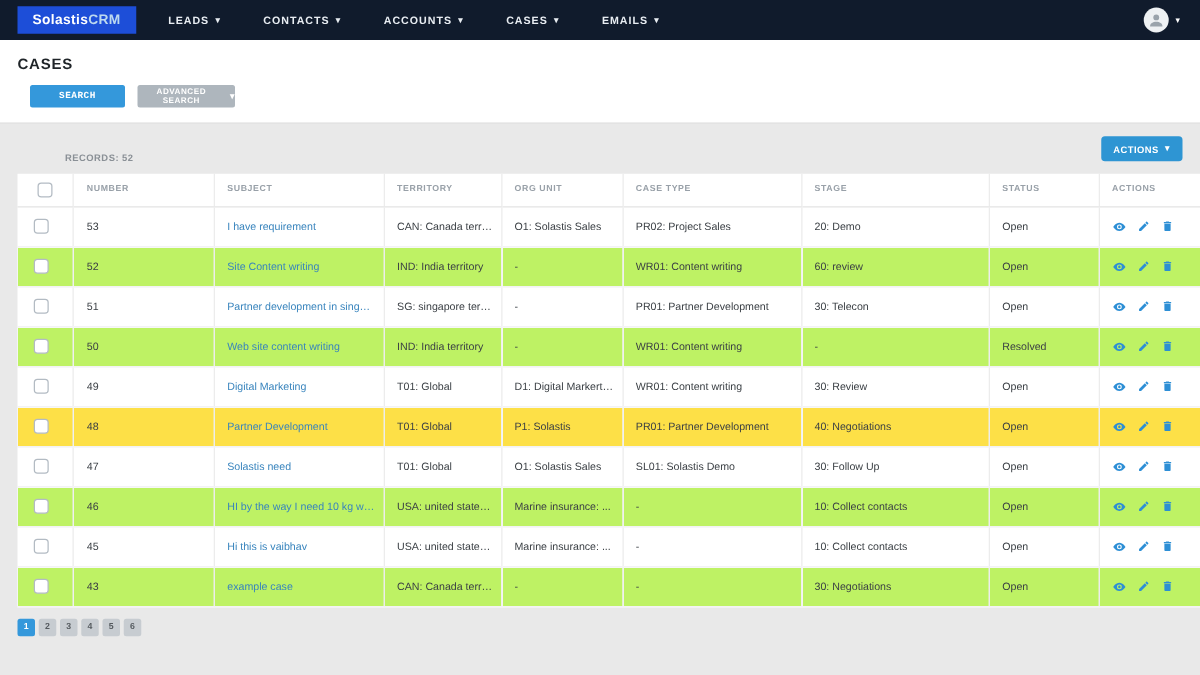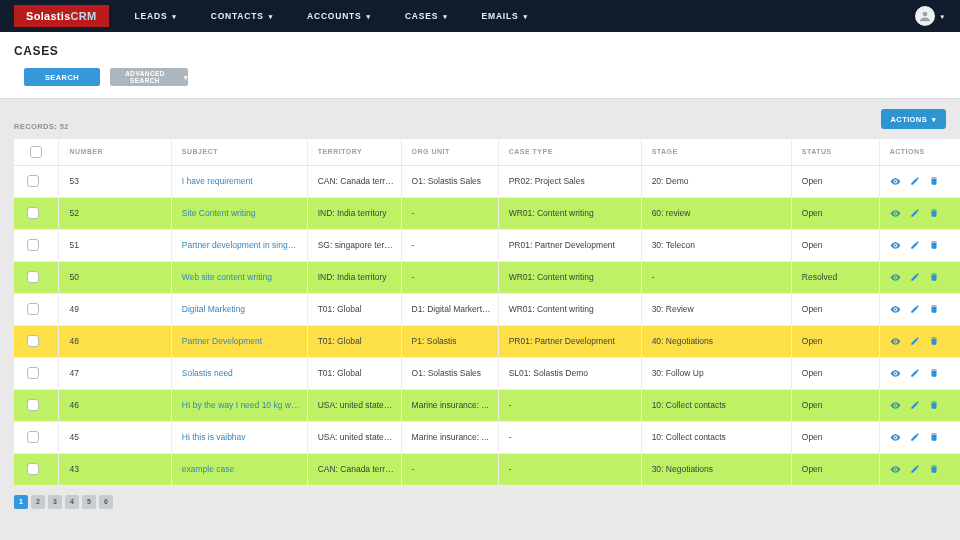--- a/index.html
+++ b/index.html
@@ -1,50 +1,50 @@
 <!DOCTYPE html>
 <html><head>
 <meta charset="utf-8">
 <style>
   * { margin:0; padding:0; box-sizing:border-box; }
   html,body { width:960px; height:540px; overflow:hidden; background:#e9e9e9;
     font-family:"Liberation Sans", sans-serif; }
 
   
   .navbar { height:32px; background:#101b2c; display:flex; align-items:center; }
-  .logo { margin-left:14px; background:#b91c1c; padding:5px 12px; font-size:11px;
+  .logo { margin-left:14px; background:#1d4ed8; padding:5px 12px; font-size:11px;
     font-weight:bold; color:#ffffff; letter-spacing:.3px; cursor:pointer; }
   .logo .accent { color:#bcd9ef; }
   .nav-items { display:flex; margin-left:26px; gap:34px; }
   .nav-item { display:flex; align-items:center; gap:5px; color:#e8edf2; font-size:8.5px;
     font-weight:bold; letter-spacing:.8px; cursor:pointer; }
   .caret { font-size:7px; color:inherit; line-height:1; }
   .user-menu { margin-left:auto; margin-right:16px; display:flex; align-items:center; gap:5px;
     color:#fff; cursor:pointer; }
   .avatar { width:20px; height:20px; border-radius:50%; background:#eef1f3; display:flex;
     align-items:center; justify-content:center; overflow:hidden; }
 
   
   .page-head { background:#ffffff; padding:12px 14px 12px 14px; border-bottom:1px solid #dcdcdc; }
   .page-title { font-size:12px; font-weight:bold; color:#1f2428; letter-spacing:.6px; }
   .search-row { display:flex; align-items:center; margin-top:10px; }
   .search-input { width:358px; height:22px; border:1px solid #d9dde0; border-radius:3px;
     padding:0 8px; font-size:9px; color:#444; font-family:"Liberation Sans", sans-serif; }
   .search-input::placeholder { color:#b4bac0; }
   .btn { border:none; border-radius:2px; font-size:7.5px; font-weight:bold; letter-spacing:.4px;
     color:#fff; cursor:pointer; font-family:"Liberation Sans", sans-serif; }
-  .btn-search { width:76px; height:18px; background:#3498db; margin-left:10px; }
+  .btn-search { width:76px; height:18px; background:#3498db; margin-left:10px;font-family:Liberation Mono, monospace; }
   .btn-adv { width:78px; height:18px; background:#aeb6bd; margin-left:10px; display:flex;
     align-items:center; justify-content:center; gap:4px; font-size:6.5px; }
 
   
   .content { padding:0 14px; }
   .content-top { display:flex; align-items:flex-end; justify-content:space-between;
     padding:10px 0 8px 0; }
-  .records { font-size:7.5px; color:#8a9096; font-weight:bold; letter-spacing:.4px; }
+  .records { font-size:7.5px; color:#8a9096; font-weight:bold; letter-spacing:.4px;margin-left:38px; }
   .btn-actions { background:#2e95d3; height:20px; padding:0 10px; display:flex;
     align-items:center; gap:5px; border-radius:3px; margin-bottom:2px; }
 
   
   .table-card { background:#ffffff; width:952px; }
   table { border-collapse:collapse; width:100%; table-layout:fixed; }
   col.c0{width:44px} col.c1{width:110px} col.c2{width:133px} col.c3{width:92px}
   col.c4{width:95px} col.c5{width:140px} col.c6{width:147px} col.c7{width:86px} col.c8{width:85px}
   thead th { height:26px; font-size:7px; color:#98a0a8; font-weight:bold; letter-spacing:.5px;
     text-align:left; padding:0 0 0 10px; border-left:1px solid #ececec; border-bottom:1px solid #e4e4e4; }

